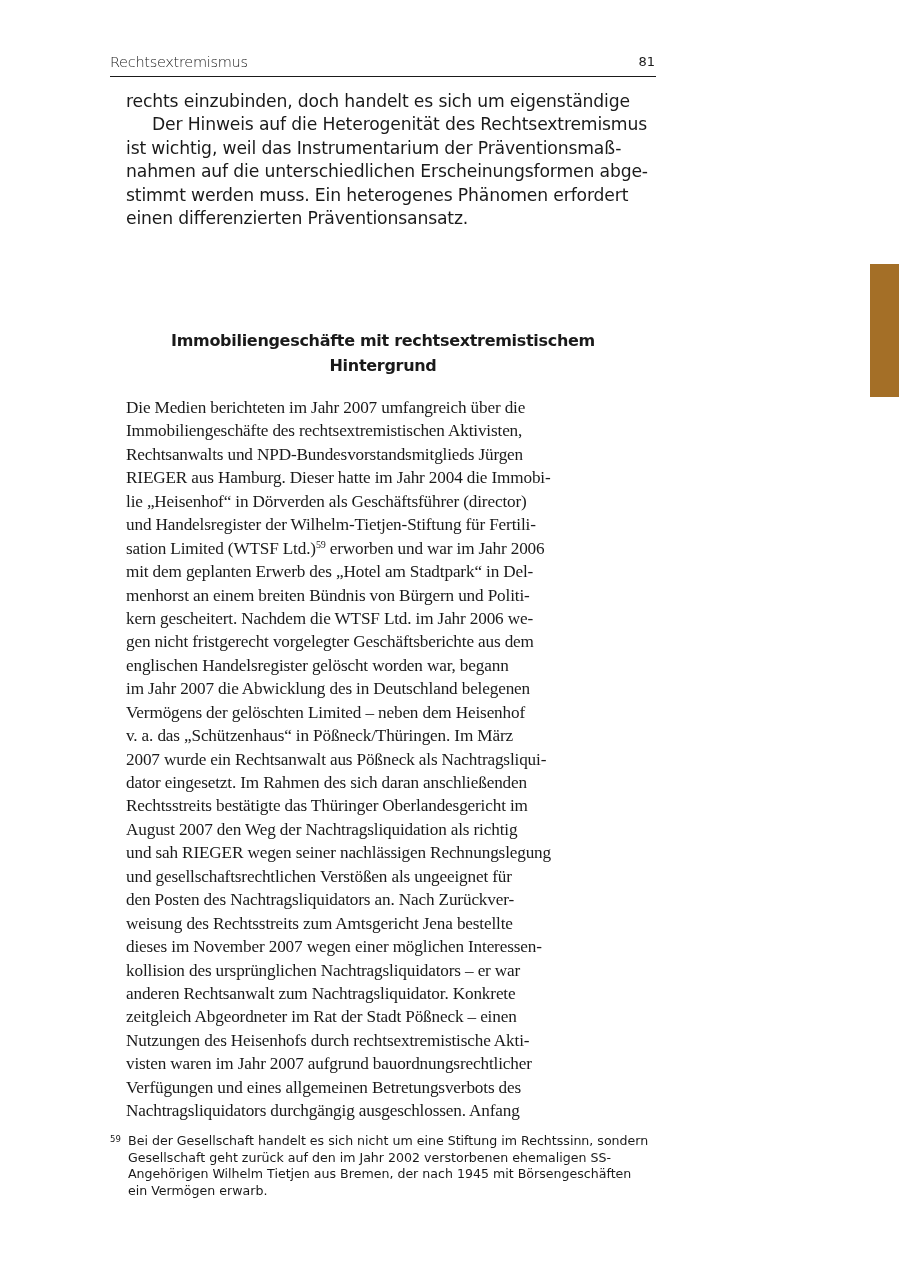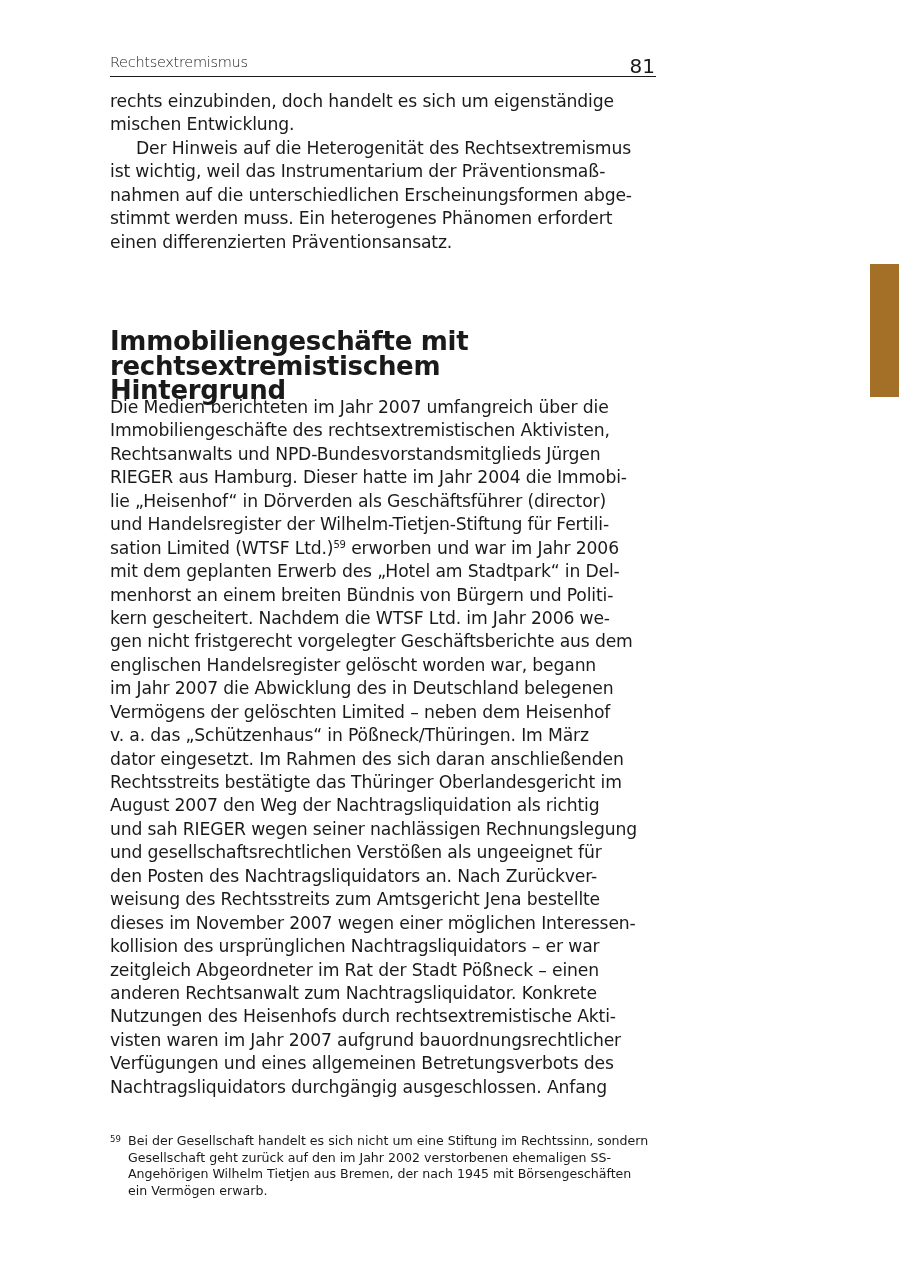--- a/index.html
+++ b/index.html
@@ -1,81 +1,81 @@
 <!DOCTYPE html>
 <html><head>
   <meta charset="utf-8">
   <style>
     html, body { margin: 0; padding: 0; background: #ffffff; }
     body { width: 900px; height: 1276px; position: relative; overflow: hidden; color: #1a1a1a; }
     .page { position: absolute; left: 110px; top: 0; width: 546px; font-family: "DejaVu Sans", sans-serif; }
     .running-head { position: absolute; top: 54px; left: 0; width: 546px; height: 22px; border-bottom: 1.6px solid #1a1a1a; }
     .rh-title { position: absolute; left: 0; top: 0; font-size: 14.5px; letter-spacing: -0.3px; font-weight: 300; text-align: right; }
-    .rh-page { position: absolute; right: 1px; top: 0; font-size: 20px; }
-    .body-lines { position: absolute; left: 0; width: 546px; }
+    .rh-page { position: absolute; right: 1px; top: 0; font-size: 13px; }
+    .body-lines { position: absolute; left: 16px; width: 546px; }
     .line { font-size: 17.2px; line-height: 23.45px; height: 23.45px; white-space: nowrap; letter-spacing: -0.15px; }
     .indent { padding-left: 26px; }
-    .heading { position: absolute; left: 0; top: 329px; width: 546px; font-size: 26px; font-weight: bold; line-height: 24.5px; letter-spacing: -0.3px; }
+    .heading { position: absolute; left: 0; top: 329px; width: 546px; font-size: 16px; font-weight: bold; line-height: 24.5px; letter-spacing: -0.3px; text-align: center; }
     .fn { position: absolute; left: 0; top: 1133px; width: 546px; }
     .fn-line { font-size: 12.6px; line-height: 16.6px; height: 16.6px; white-space: nowrap; padding-left: 18px; position: relative; }
     .fn-mark { position: absolute; left: 0; top: -2px; font-size: 8.5px; }
     sup { font-size: 10px; line-height: 0; vertical-align: 6px; }
     .thumb-tab { position: absolute; left: 870px; top: 264px; width: 29px; height: 133px; background: #a46f27; }
   </style>
 </head>
 <body>
 
 <div class="page">
   <div class="running-head">
     <span class="rh-title">Rechtsextremismus</span>
     <span class="rh-page">81</span>
   </div>
 
   <div class="body-lines" style="top: 90px;">
     <div class="line">rechts einzubinden, doch handelt es sich um eigenständige</div>
-    <div class="line">mischen Entwicklung.</div>
     <div class="line indent">Der Hinweis auf die Heterogenität des Rechtsextremismus</div>
     <div class="line">ist wichtig, weil das Instrumentarium der Präventionsmaß-</div>
     <div class="line">nahmen auf die unterschiedlichen Erscheinungsformen abge-</div>
     <div class="line">stimmt werden muss. Ein heterogenes Phänomen erfordert</div>
     <div class="line">einen differenzierten Präventionsansatz.</div>
   </div>
 
   <div class="heading">
     <div>Immobiliengeschäfte mit rechtsextremistischem</div>
     <div>Hintergrund</div>
   </div>
 
-  <div class="body-lines" style="top: 396px;">
+  <div class="body-lines" style="top: 396px; font-family: Liberation Serif, serif;">
     <div class="line">Die Medien berichteten im Jahr 2007 umfangreich über die</div>
     <div class="line">Immobiliengeschäfte des rechtsextremistischen Aktivisten,</div>
     <div class="line">Rechtsanwalts und NPD-Bundesvorstandsmitglieds Jürgen</div>
     <div class="line">RIEGER aus Hamburg. Dieser hatte im Jahr 2004 die Immobi-</div>
     <div class="line">lie „Heisenhof“ in Dörverden als Geschäftsführer (director)</div>
     <div class="line">und Handelsregister der Wilhelm-Tietjen-Stiftung für Fertili-</div>
     <div class="line"><span>sation Limited (WTSF Ltd.)</span><sup>59</sup><span> erworben und war im Jahr 2006</span></div>
     <div class="line">mit dem geplanten Erwerb des „Hotel am Stadtpark“ in Del-</div>
     <div class="line">menhorst an einem breiten Bündnis von Bürgern und Politi-</div>
     <div class="line">kern gescheitert. Nachdem die WTSF Ltd. im Jahr 2006 we-</div>
     <div class="line">gen nicht fristgerecht vorgelegter Geschäftsberichte aus dem</div>
     <div class="line">englischen Handelsregister gelöscht worden war, begann</div>
     <div class="line">im Jahr 2007 die Abwicklung des in Deutschland belegenen</div>
     <div class="line">Vermögens der gelöschten Limited – neben dem Heisenhof</div>
     <div class="line">v. a. das „Schützenhaus“ in Pößneck/Thüringen. Im März</div>
+    <div class="line">2007 wurde ein Rechtsanwalt aus Pößneck als Nachtragsliqui-</div>
     <div class="line">dator eingesetzt. Im Rahmen des sich daran anschließenden</div>
     <div class="line">Rechtsstreits bestätigte das Thüringer Oberlandesgericht im</div>
     <div class="line">August 2007 den Weg der Nachtragsliquidation als richtig</div>
     <div class="line">und sah RIEGER wegen seiner nachlässigen Rechnungslegung</div>
     <div class="line">und gesellschaftsrechtlichen Verstößen als ungeeignet für</div>
     <div class="line">den Posten des Nachtragsliquidators an. Nach Zurückver-</div>
     <div class="line">weisung des Rechtsstreits zum Amtsgericht Jena bestellte</div>
     <div class="line">dieses im November 2007 wegen einer möglichen Interessen-</div>
     <div class="line">kollision des ursprünglichen Nachtragsliquidators – er war</div>
+    <div class="line">anderen Rechtsanwalt zum Nachtragsliquidator. Konkrete</div>
     <div class="line">zeitgleich Abgeordneter im Rat der Stadt Pößneck – einen</div>
-    <div class="line">anderen Rechtsanwalt zum Nachtragsliquidator. Konkrete</div>
     <div class="line">Nutzungen des Heisenhofs durch rechtsextremistische Akti-</div>
     <div class="line">visten waren im Jahr 2007 aufgrund bauordnungsrechtlicher</div>
     <div class="line">Verfügungen und eines allgemeinen Betretungsverbots des</div>
     <div class="line">Nachtragsliquidators durchgängig ausgeschlossen. Anfang</div>
   </div>
 
   <div class="fn">
     <div class="fn-line"><span class="fn-mark">59</span><span>Bei der Gesellschaft handelt es sich nicht um eine Stiftung im Rechtssinn, sondern</span></div>
     <div class="fn-line">Gesellschaft geht zurück auf den im Jahr 2002 verstorbenen ehemaligen SS-</div>
     <div class="fn-line">Angehörigen Wilhelm Tietjen aus Bremen, der nach 1945 mit Börsengeschäften</div>

